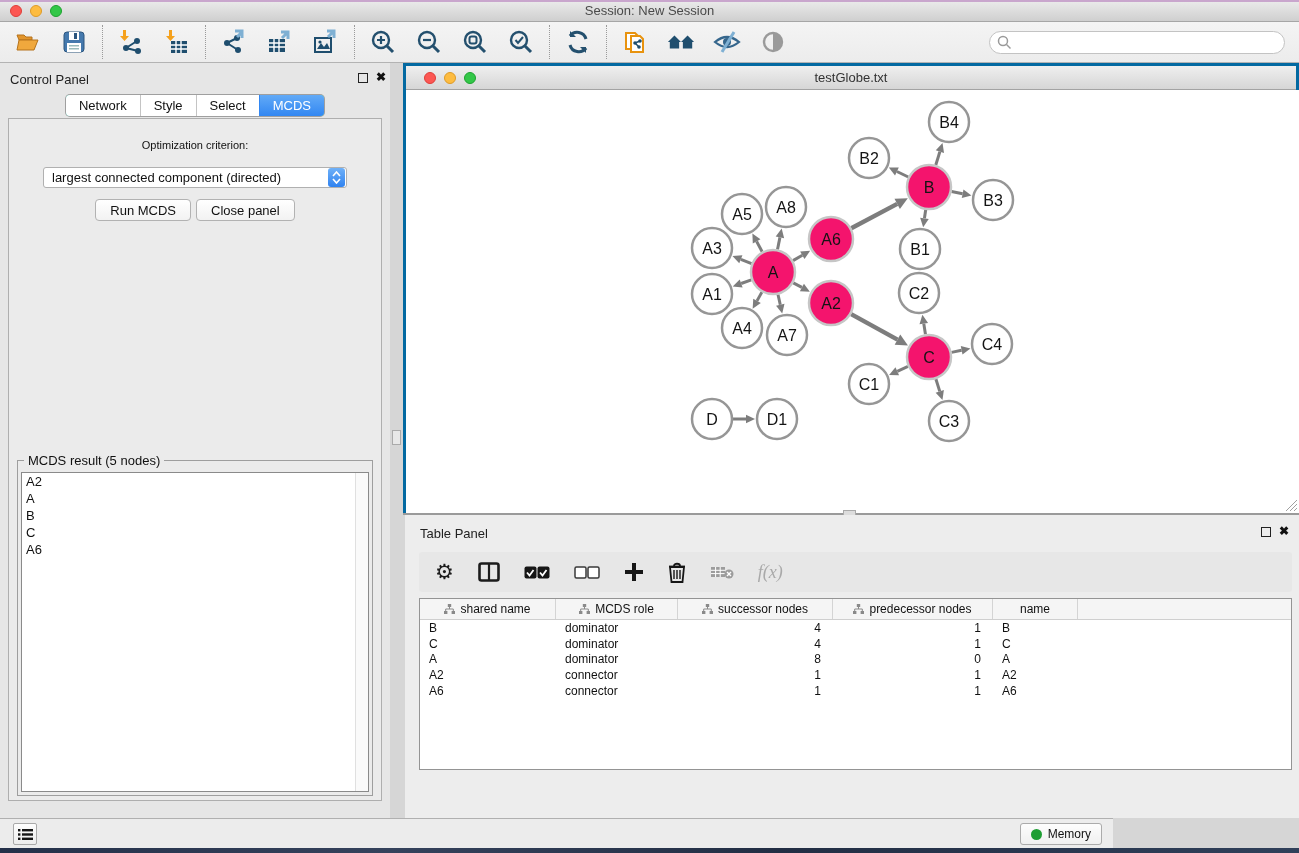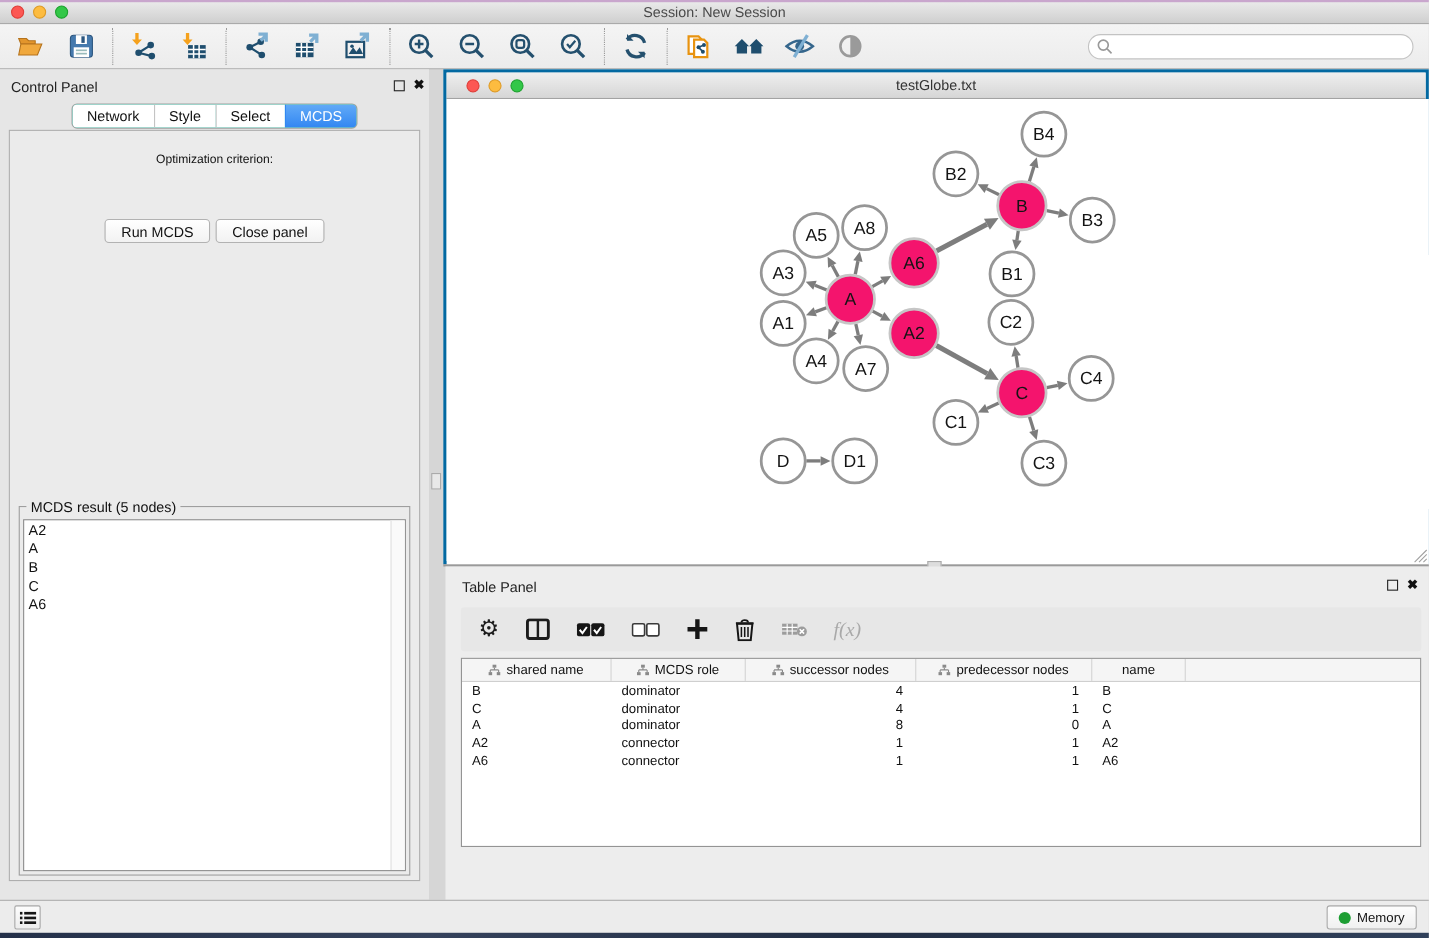--- a/index.html
+++ b/index.html
@@ -98,21 +98,21 @@
   .tbl-header { display:flex; height:21px; background:#f5f5f5; border-bottom:1px solid #cfcfcf; }
   .tbl-hcell { display:flex; align-items:center; justify-content:center; gap:5px;
     font-size:12px; color:#111; border-right:1px solid #d4d4d4; }
   .tbl-row { display:flex; height:15.8px; align-items:center; }
   .tbl-cell { font-size:12px; color:#111; white-space:nowrap; overflow:hidden; }
   .tbl-cell.left { text-align:left; padding-left:9px; }
   .tbl-cell.right { text-align:right; padding-right:12px; }
   .tp-tabs-row { position:absolute; left:0; top:272px; width:896px; text-align:center; }
 
   
-  .status-bar { position:absolute; left:0; top:818px; width:1299px; height:30px;
+  .status-bar { position:absolute; left:0; top:818px; width:1113px; height:30px;
     background:#ececec; border-top:1px solid #b0b0b0; }
   .list-btn { position:absolute; left:13px; top:4px; width:24px; height:22px;
     background:linear-gradient(#fdfdfd,#ededed); border:1px solid #a9a9a9; border-radius:2px;
     display:flex; align-items:center; justify-content:center; }
   .memory-btn { position:absolute; right:11px; top:4px; height:22px; padding:0 10px;
     background:linear-gradient(#fdfdfd,#f0f0f0); border:1px solid #ababab; border-radius:3px;
     display:flex; align-items:center; gap:6px; font-size:12px; color:#111; }
   .memory-dot { width:11px; height:11px; border-radius:50%; background:#1d9e33; }
   .desktop-strip { position:absolute; left:0; top:848px; width:1299px; height:5px;
     background:linear-gradient(90deg,#243049,#35425c 30%,#222e44 60%,#30405a); }
@@ -289,20 +289,31 @@
   <div class="cp-tabs-row">
     <span class="seg-group" id="control-tabs">
         <span class="seg-item">Network</span>
         <span class="seg-item">Style</span>
         <span class="seg-item">Select</span>
         <span class="seg-item active">MCDS</span>
       </span>
   </div>
   <div class="cp-body">
     <div class="opt-label">Optimization criterion:</div>
+    <div class="select-box">
+      <span class="select-text">largest connected component (directed)</span>
+      <span class="select-stepper">
+        <svg width="9" height="6" viewBox="0 0 9 6">
+            <path d="M1 5 L4.5 1 L8 5" fill="none" stroke="#fff" stroke-width="1.6"></path>
+          </svg>
+        <svg width="9" height="6" viewBox="0 0 9 6">
+            <path d="M1 1 L4.5 5 L8 1" fill="none" stroke="#fff" stroke-width="1.6"></path>
+          </svg>
+      </span>
+    </div>
     <div class="cp-buttons">
       <button class="mac-btn">Run MCDS</button>
       <button class="mac-btn">Close panel</button>
     </div>
     <div class="result-group">
       <span class="result-legend">MCDS result (5 nodes)</span>
       <div class="result-list" id="mcds-list">
         <div class="result-scroll"></div>
       <div class="result-item">A2</div>
           <div class="result-item">A</div>

